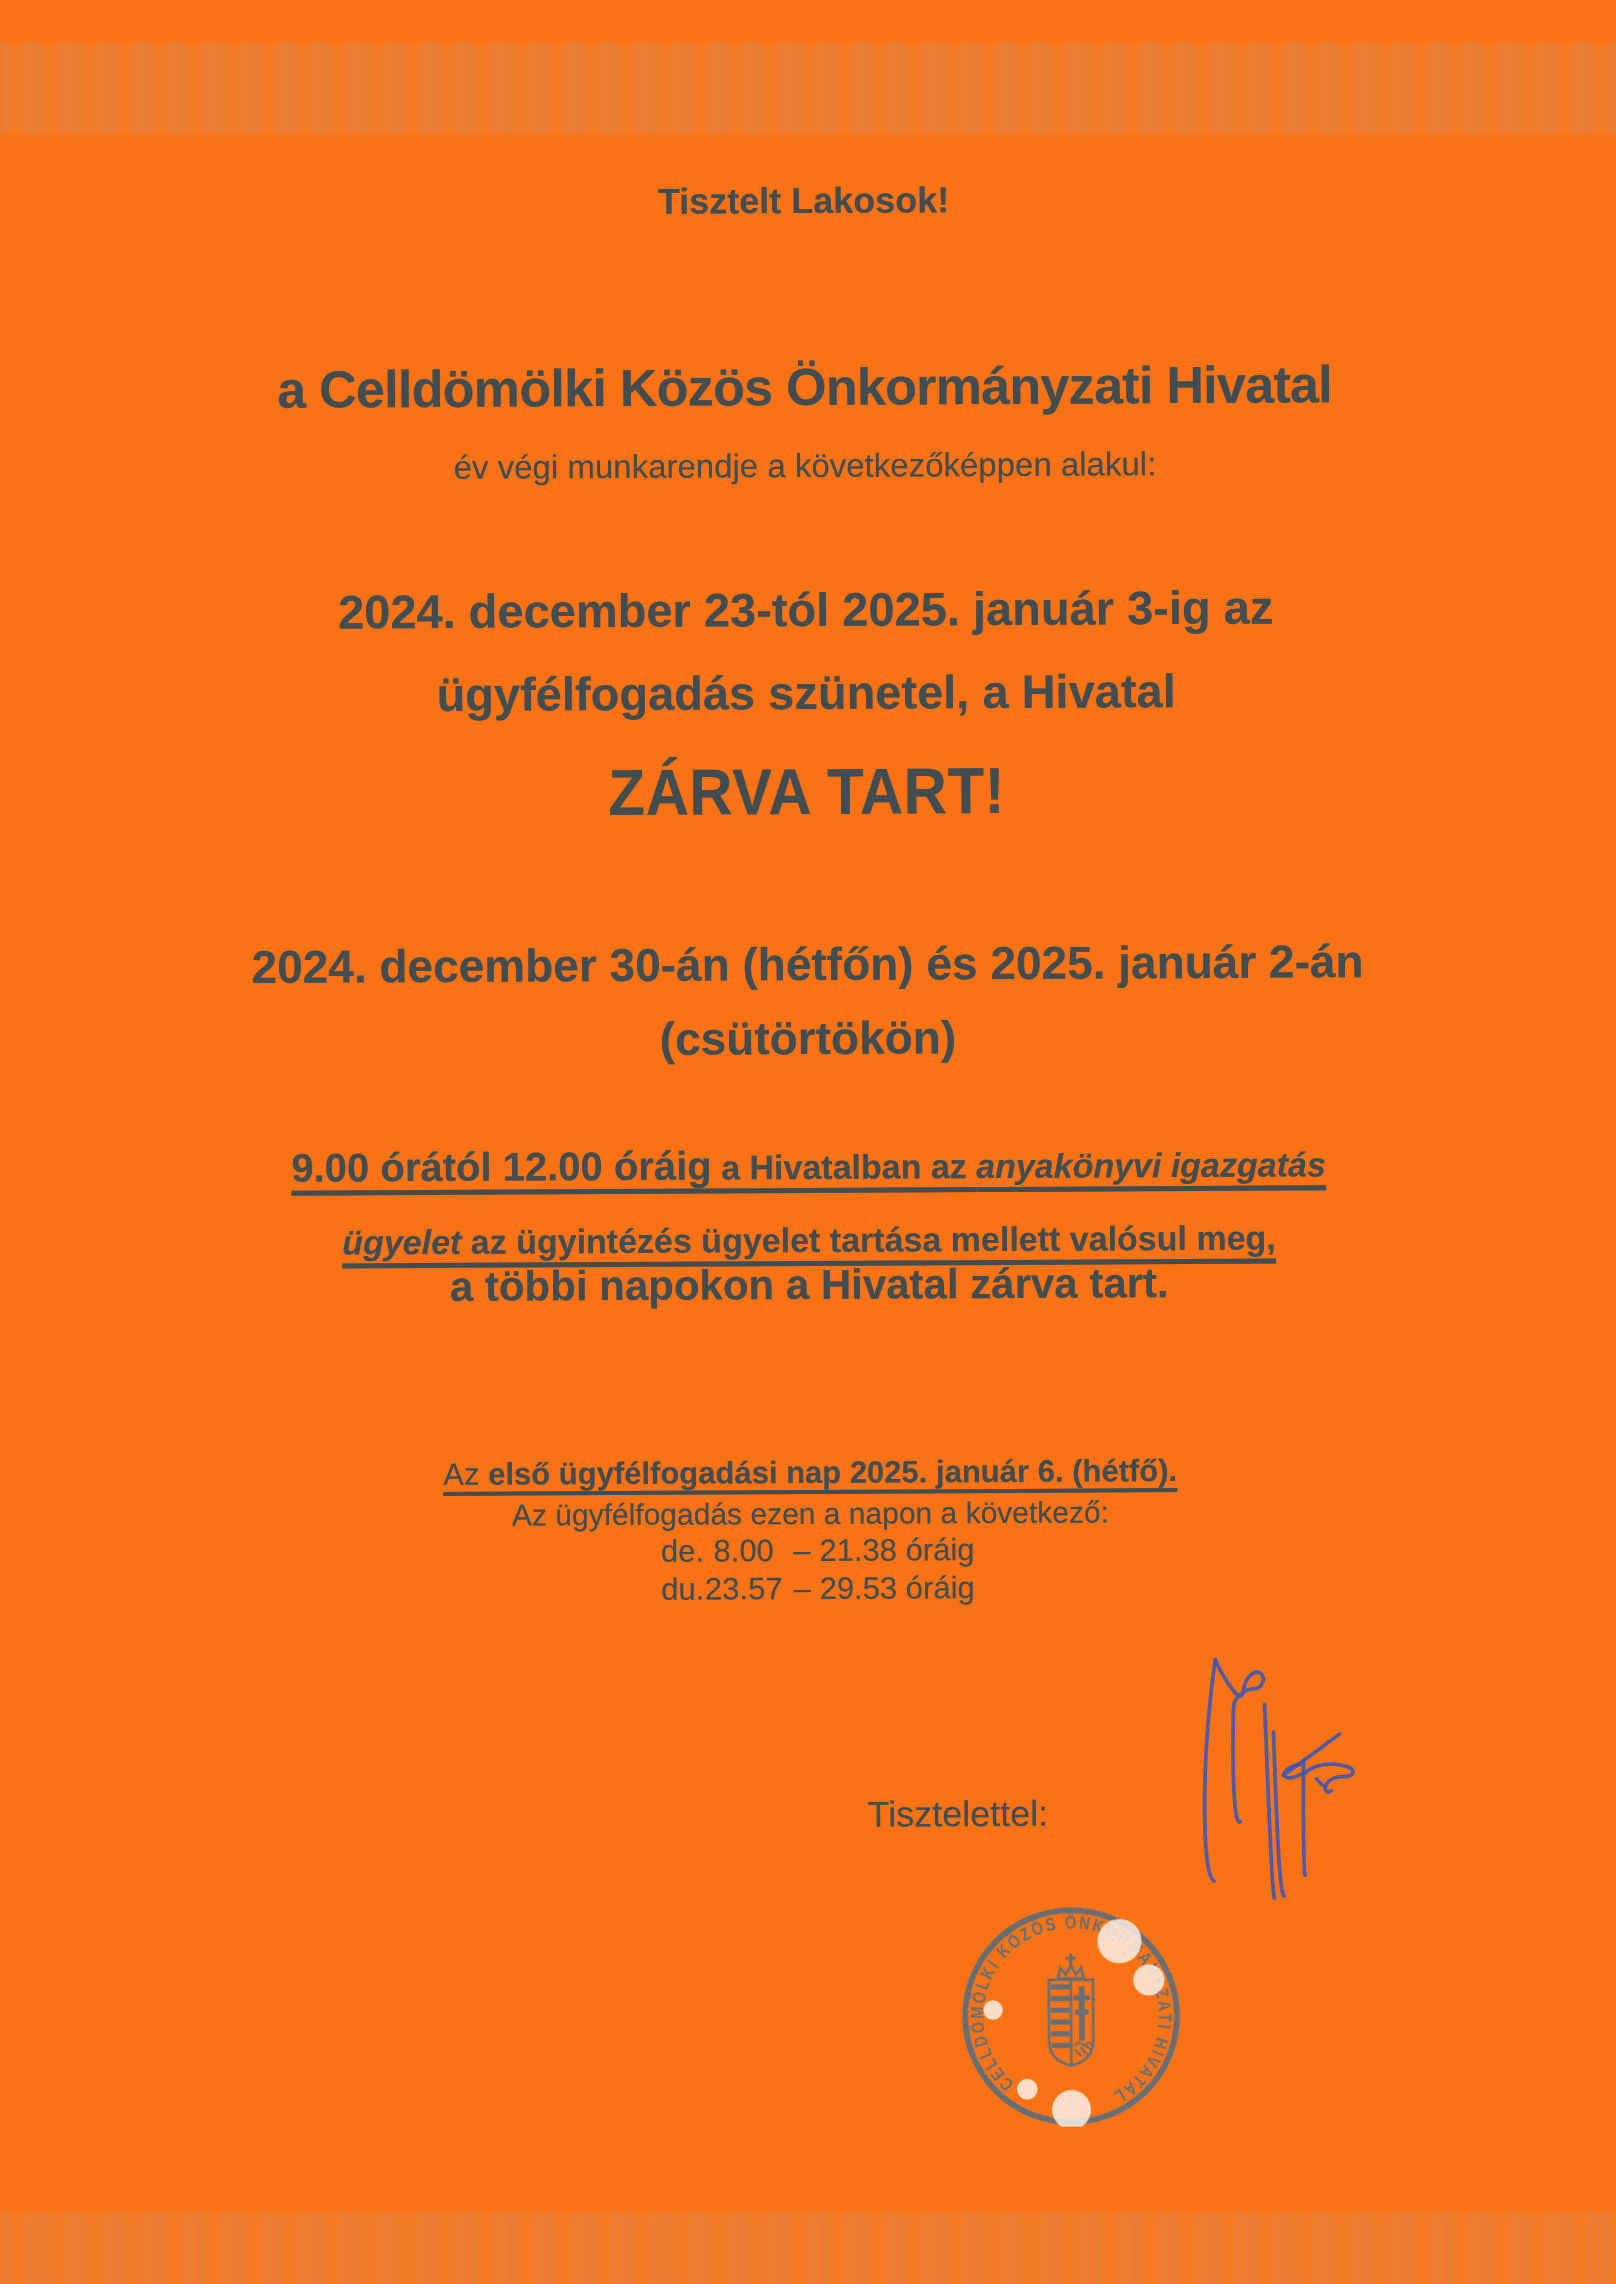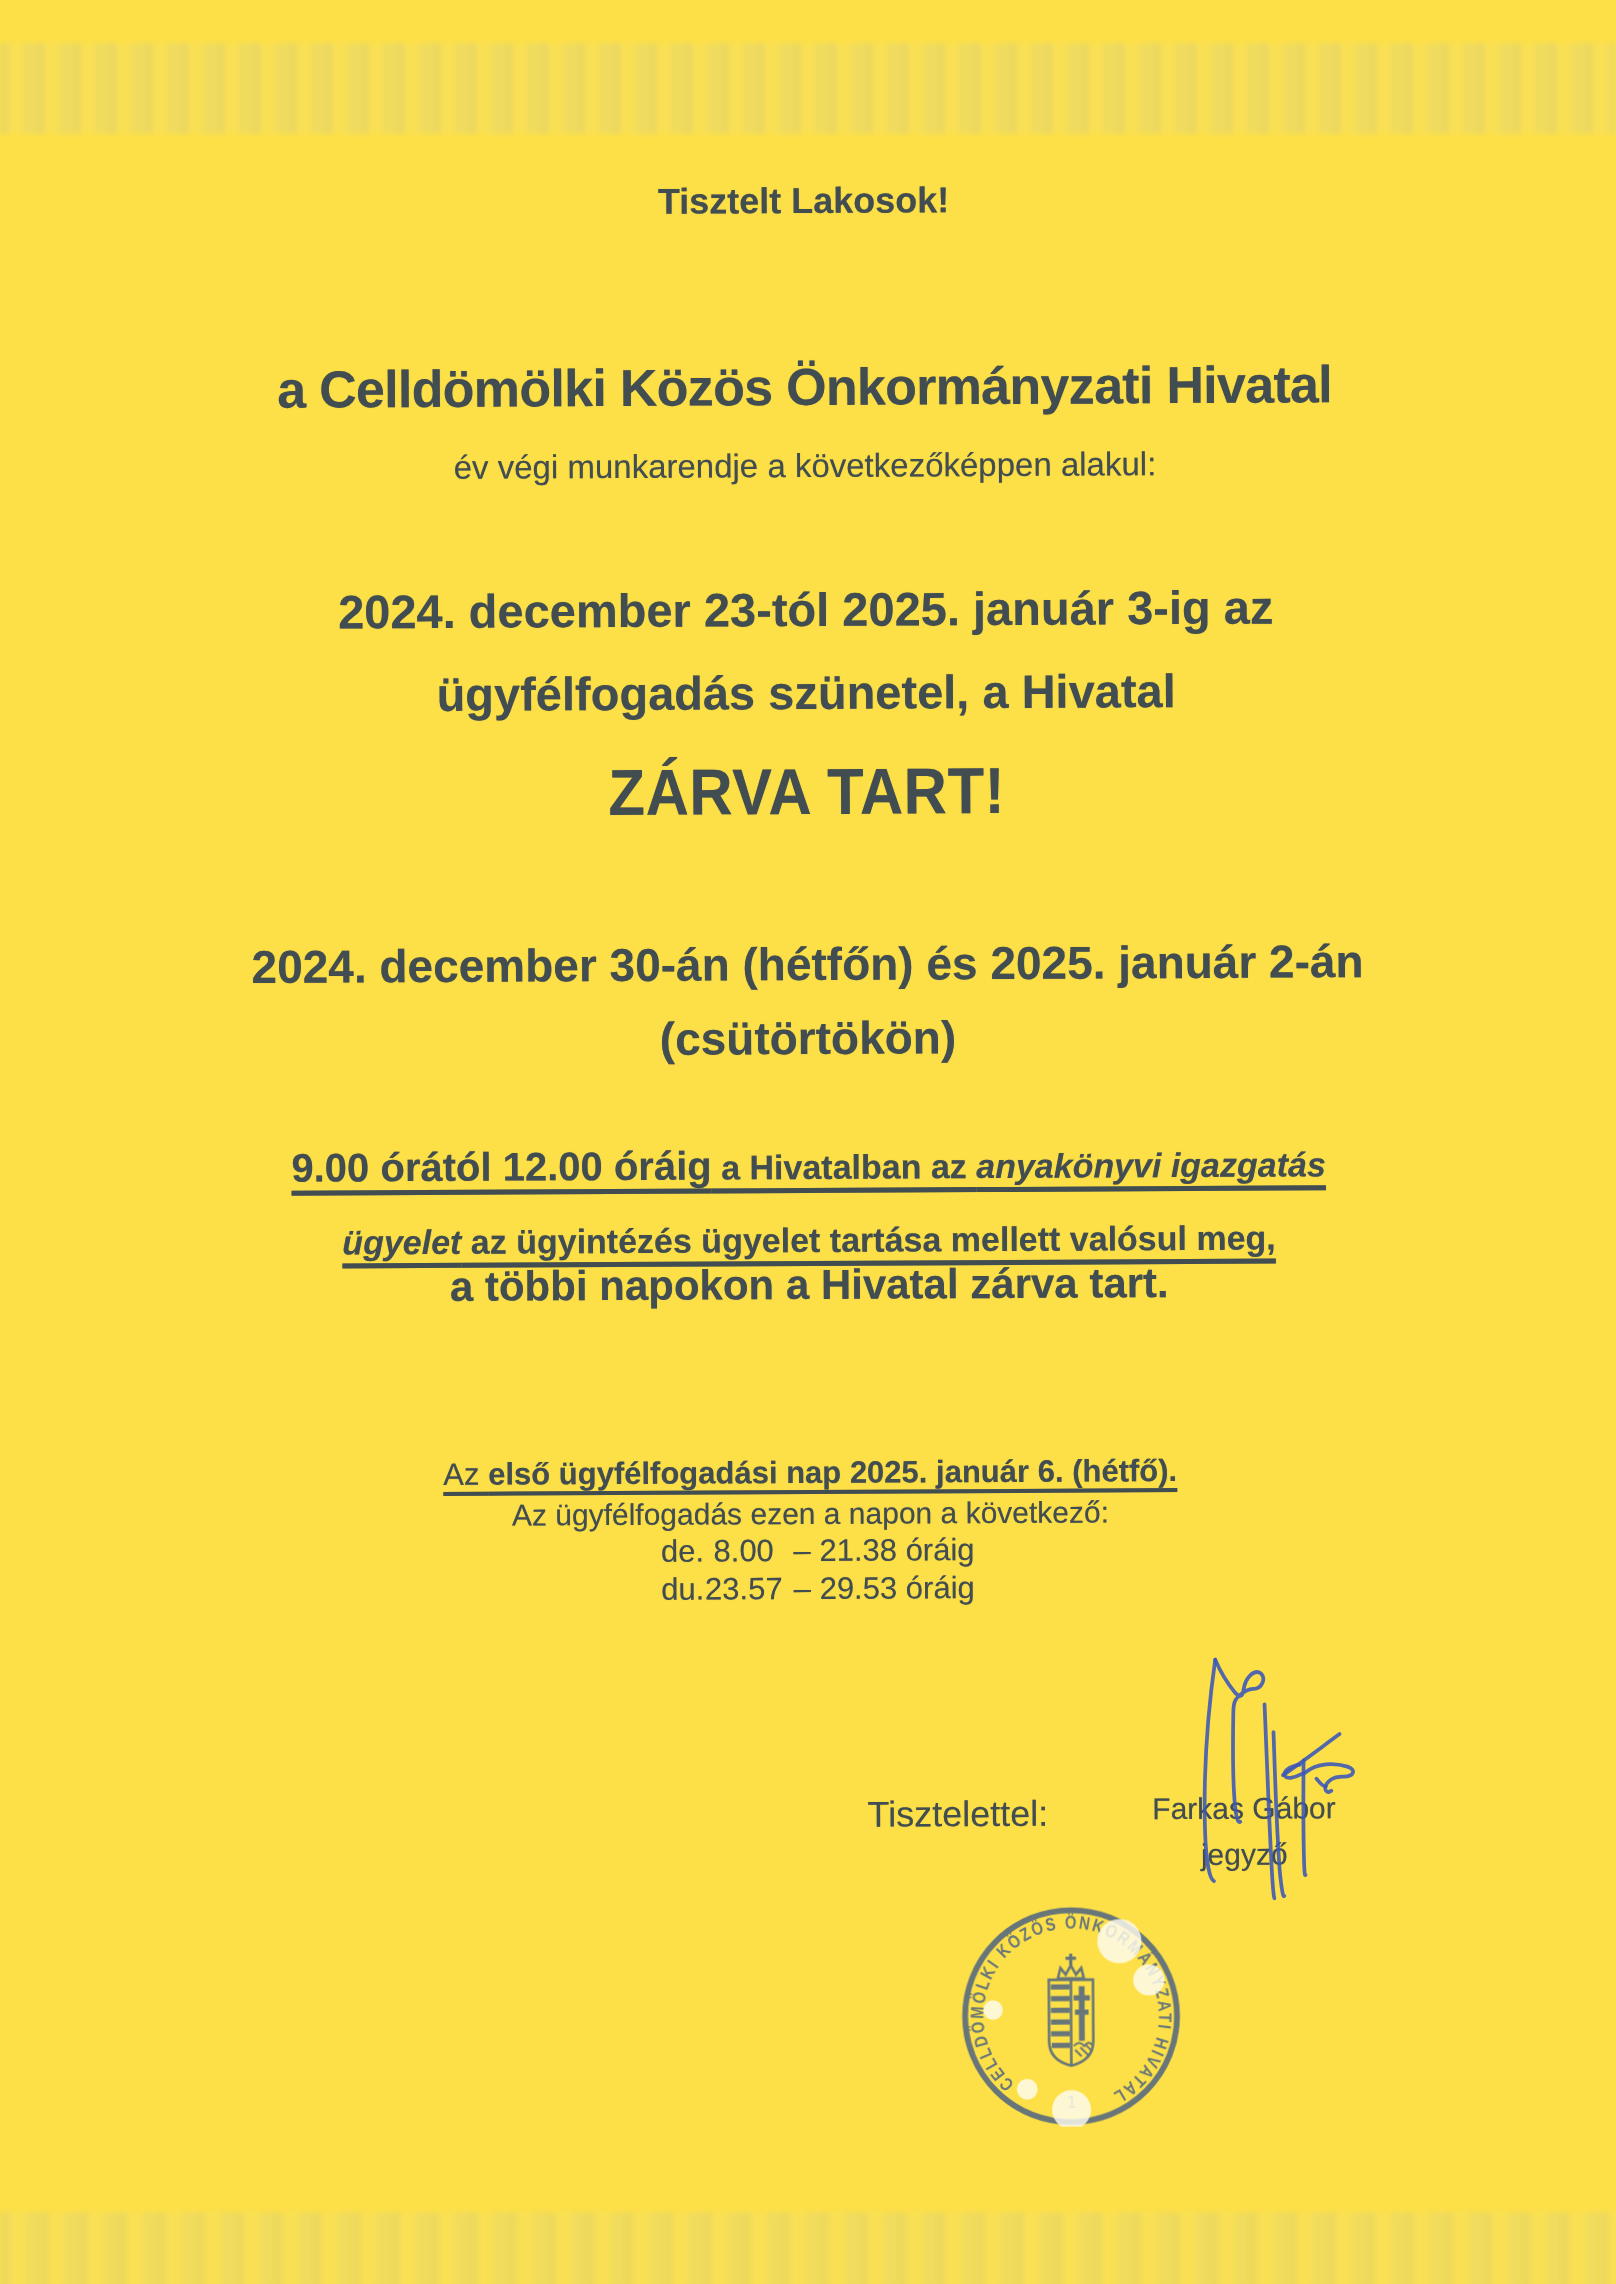--- a/index.html
+++ b/index.html
@@ -1,19 +1,19 @@
 <!DOCTYPE html>
 <html style="font-size:10.4px"><head>
 <meta charset="utf-8">
 <style>
   html,body{margin:0;padding:0;background:#e8e8e8;}
   #page{
     position:relative;
     width:1617px;height:2284px;
-    background:#fde047;
+    background:#f97316;
     overflow:hidden;
     font-family:"Liberation Sans",sans-serif;
     color:#424d51;
   }
   #content{
     position:absolute;inset:0;
     transform:rotate(-0.3deg);
     transform-origin:50% 50%;
   }
   .line{
@@ -118,24 +118,20 @@
 
     <div class="line intro">Az ügyfélfogadás ezen a napon a következő:</div>
 
     <div class="schedule">
       <div><span class="slabel">de.</span><span class="stime">8.00</span><span>– 21.38 óráig</span></div>
       <div><span class="slabel">du.</span><span class="stime">23.57</span><span>– 29.53 óráig</span></div>
     </div>
 
     <div class="closing-label">Tisztelettel:</div>
 
-    <div class="signer">
-      <div>Farkas Gábor</div>
-      <div class="jtitle">jegyző</div>
-    </div>
 
     <svg class="sig-svg" width="273" height="325" viewBox="0 0 1240 1475" fill="none" stroke="#3a57b8" stroke-opacity="0.88" stroke-width="17" stroke-linecap="round" stroke-linejoin="round">
       <path d="M 243,162 C 215,350 185,650 193,950 C 197,1080 212,1158 232,1168"></path>
       <path d="M 243,162 C 270,225 300,272 332,312 C 356,336 366,330 371,300 C 379,243 421,203 451,226 C 473,247 456,297 415,296 C 389,295 369,311 346,331 C 330,346 325,362 324,402 C 321,552 317,702 330,832 C 336,892 346,906 353,899"></path>
       <path d="M 466,366 C 471,552 481,802 491,1032 C 496,1152 501,1232 506,1247"></path>
       <path d="M 506,492 C 511,652 516,902 531,1122 C 538,1202 546,1247 551,1237"></path>
       <path d="M 548,688 C 620,640 720,565 806,503"></path>
       <path d="M 642,622 C 640,760 638,940 642,1090 C 643,1130 645,1148 648,1142"></path>
       <path d="M 625,641 C 575,649 548,672 557,691 C 566,708 603,699 634,683"></path>
       <path d="M 648,678 C 705,632 782,633 841,651 C 882,664 872,697 821,696 C 772,695 747,719 741,741 C 736,763 752,772 767,760"></path>

